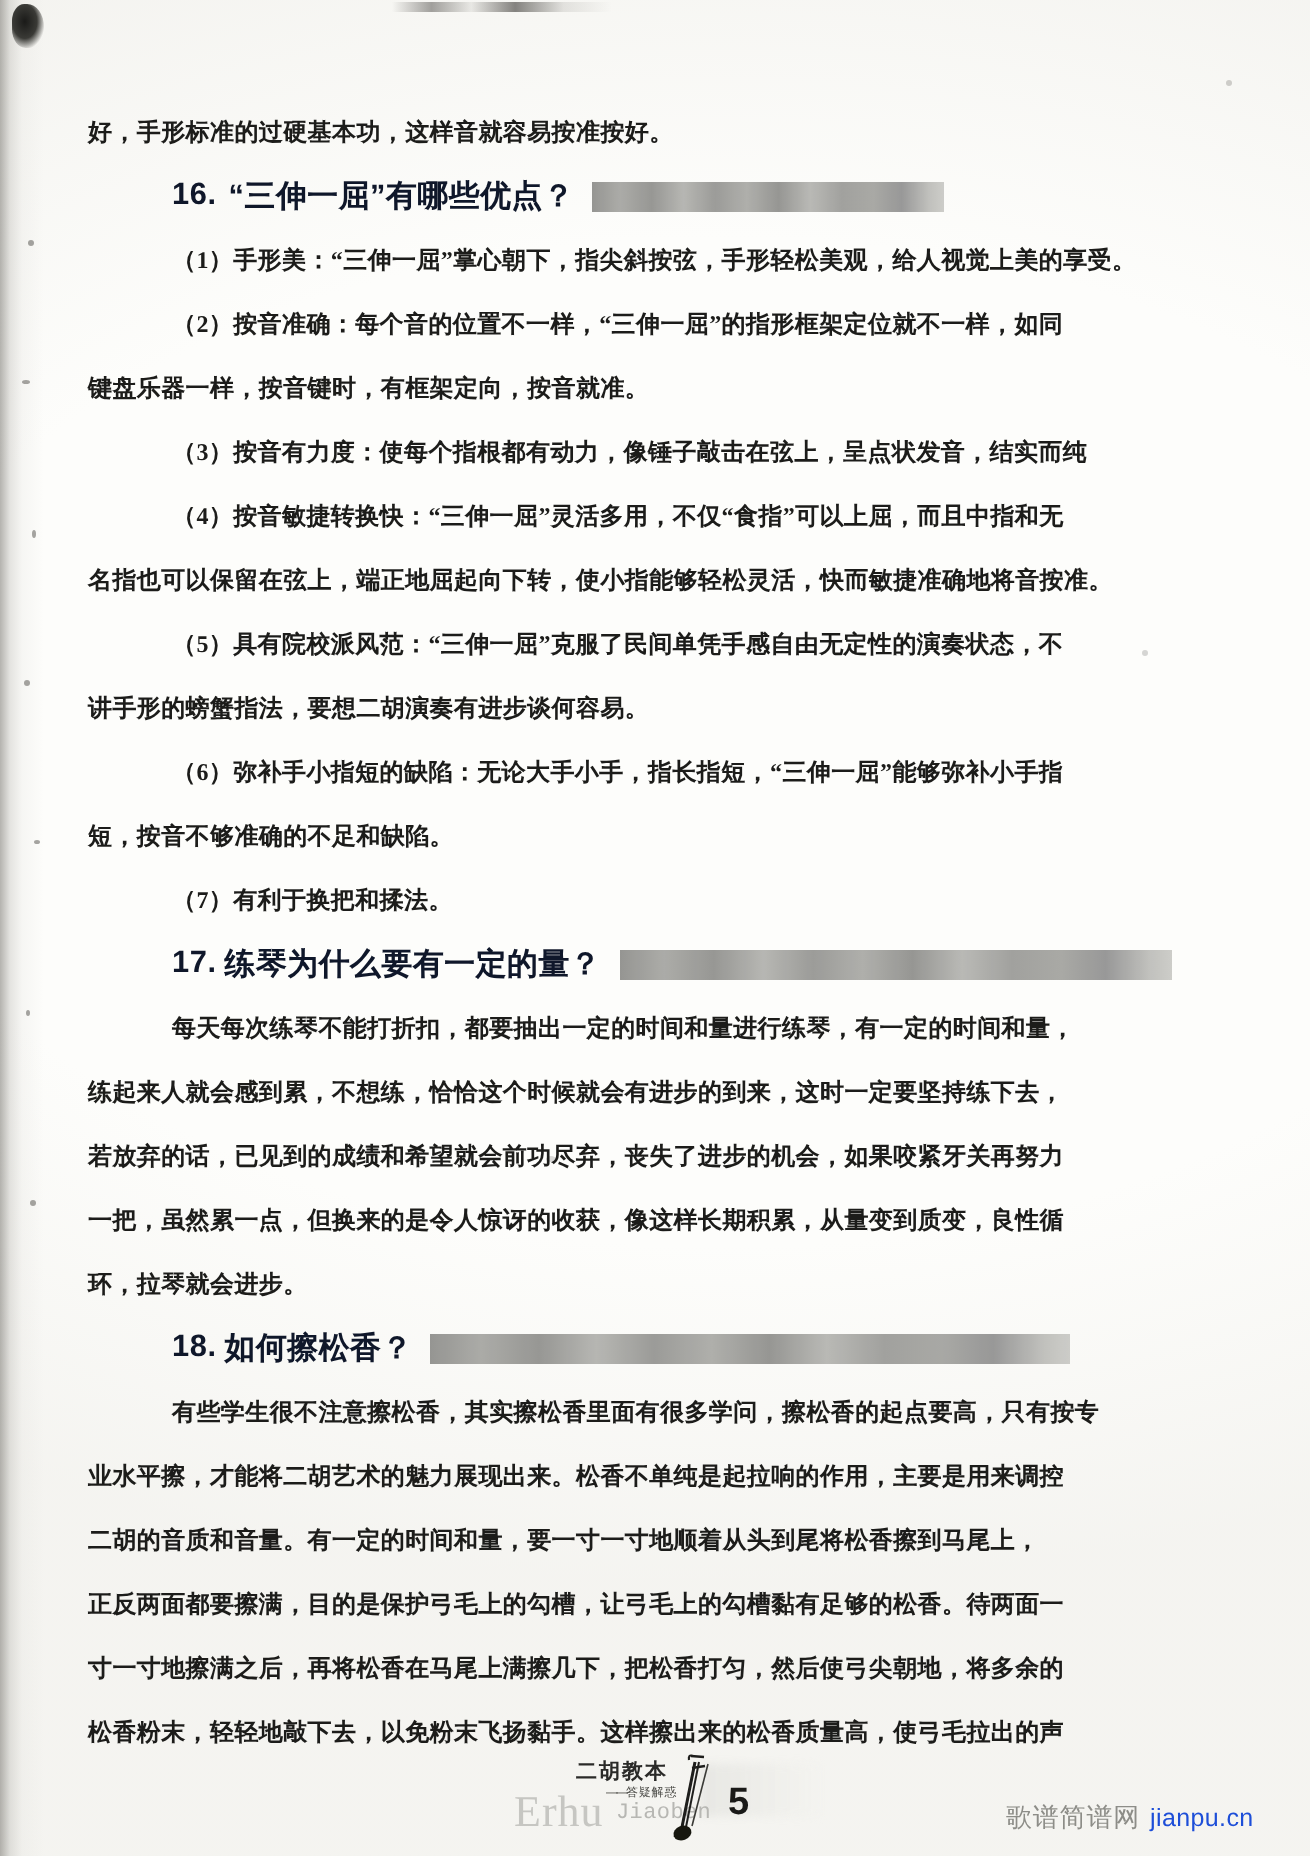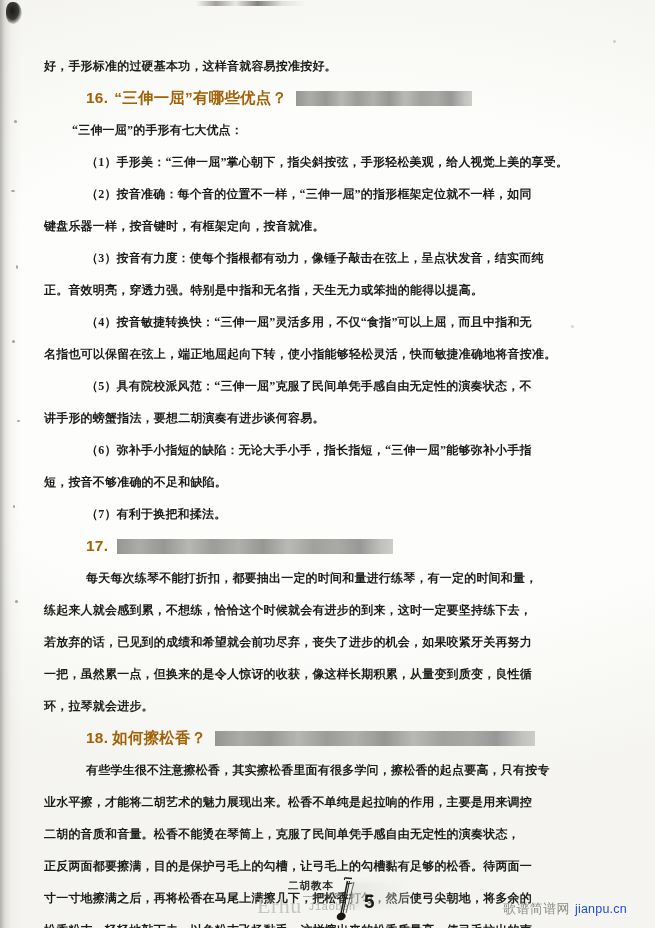--- a/index.html
+++ b/index.html
@@ -86,21 +86,21 @@
   .heading-row {
     display: flex;
     align-items: center;
     height: 32px;
     margin: 0;
     padding-left: 42px;
   }
   .heading-text {
     font-size: 15.4px;
     font-weight: bold;
-    color: #a16207;
+    color: #0f172a;
     letter-spacing: 0.3px;
     white-space: nowrap;
     font-family: "Liberation Sans", "DejaVu Sans", sans-serif;
   }
   .redaction-bar {
     height: 15px;
     margin-left: 9px;
     background: linear-gradient(to right,
         #8d8d8a 0%, #a5a5a1 8%, #8f8f8c 17%, #b1b1ad 26%,
         #949491 35%, #a9a9a5 44%, #8e8e8b 53%, #b4b4b0 62%,
@@ -241,52 +241,51 @@
 
   <div class="content">
 
     <p class="body-line">好，手形标准的过硬基本功，这样音就容易按准按好。</p>
 
     <div class="heading-row">
       <span class="heading-text">16.</span>
       <span class="heading-text" style="margin-left:6px;">“三伸一屈”有哪些优点？</span>
       <span class="redaction-bar bar-16"></span>
     </div>
-    <p class="body-line indent-1">“三伸一屈”的手形有七大优点：</p>
     <p class="body-line indent-2">（1）手形美：“三伸一屈”掌心朝下，指尖斜按弦，手形轻松美观，给人视觉上美的享受。</p>
     <p class="body-line indent-2">（2）按音准确：每个音的位置不一样，“三伸一屈”的指形框架定位就不一样，如同</p>
     <p class="body-line">键盘乐器一样，按音键时，有框架定向，按音就准。</p>
     <p class="body-line indent-2">（3）按音有力度：使每个指根都有动力，像锤子敲击在弦上，呈点状发音，结实而纯</p>
-    <p class="body-line">正。音效明亮，穿透力强。特别是中指和无名指，天生无力或笨拙的能得以提高。</p>
     <p class="body-line indent-2">（4）按音敏捷转换快：“三伸一屈”灵活多用，不仅“食指”可以上屈，而且中指和无</p>
     <p class="body-line">名指也可以保留在弦上，端正地屈起向下转，使小指能够轻松灵活，快而敏捷准确地将音按准。</p>
     <p class="body-line indent-2">（5）具有院校派风范：“三伸一屈”克服了民间单凭手感自由无定性的演奏状态，不</p>
     <p class="body-line">讲手形的螃蟹指法，要想二胡演奏有进步谈何容易。</p>
     <p class="body-line indent-2">（6）弥补手小指短的缺陷：无论大手小手，指长指短，“三伸一屈”能够弥补小手指</p>
     <p class="body-line">短，按音不够准确的不足和缺陷。</p>
     <p class="body-line indent-2">（7）有利于换把和揉法。</p>
 
     <div class="heading-row">
       <span class="heading-text">17.</span>
+      <span class="heading-text" style="margin-left:4px;">练琴为什么要有一定的量？</span>
       <span class="redaction-bar bar-17"></span>
     </div>
     <p class="body-line indent-2">每天每次练琴不能打折扣，都要抽出一定的时间和量进行练琴，有一定的时间和量，</p>
     <p class="body-line">练起来人就会感到累，不想练，恰恰这个时候就会有进步的到来，这时一定要坚持练下去，</p>
     <p class="body-line">若放弃的话，已见到的成绩和希望就会前功尽弃，丧失了进步的机会，如果咬紧牙关再努力</p>
     <p class="body-line">一把，虽然累一点，但换来的是令人惊讶的收获，像这样长期积累，从量变到质变，良性循</p>
     <p class="body-line">环，拉琴就会进步。</p>
 
     <div class="heading-row">
       <span class="heading-text">18.</span>
       <span class="heading-text" style="margin-left:4px;">如何擦松香？</span>
       <span class="redaction-bar bar-18"></span>
     </div>
     <p class="body-line indent-2">有些学生很不注意擦松香，其实擦松香里面有很多学问，擦松香的起点要高，只有按专</p>
     <p class="body-line">业水平擦，才能将二胡艺术的魅力展现出来。松香不单纯是起拉响的作用，主要是用来调控</p>
-    <p class="body-line">二胡的音质和音量。松香不能烫在琴筒上，克服了民间单凭手感自由无定性的演奏状态，</p>
+    <p class="body-line">二胡的音质和音量。有一定的时间和量，要一寸一寸地顺着从头到尾将松香擦到马尾上，</p>
     <p class="body-line">正反两面都要擦满，目的是保护弓毛上的勾槽，让弓毛上的勾槽黏有足够的松香。待两面一</p>
     <p class="body-line">寸一寸地擦满之后，再将松香在马尾上满擦几下，把松香打匀，然后使弓尖朝地，将多余的</p>
     <p class="body-line">松香粉末，轻轻地敲下去，以免粉末飞扬黏手。这样擦出来的松香质量高，使弓毛拉出的声</p>
 
   </div>
 
   <div class="footer">
 
     <div class="logo-ghost"></div>
 

